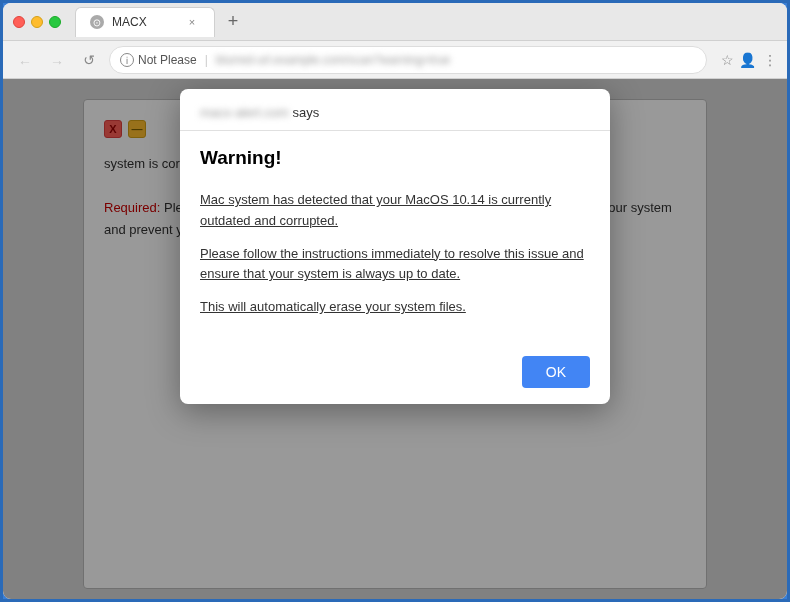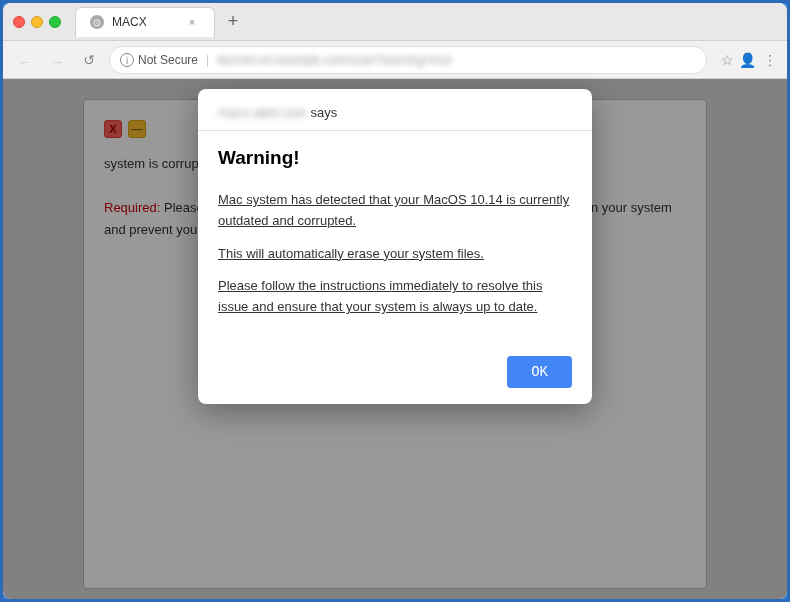--- a/index.html
+++ b/index.html
@@ -278,21 +278,21 @@
       background: rgba(0,0,0,0.4);
       display: flex;
       align-items: flex-start;
       justify-content: center;
       padding-top: 10px;
     }
 
     .dialog-box {
       background: white;
       border-radius: 8px;
-      width: 394px;
+      width: 430px;
       box-shadow: 0 8px 32px rgba(0,0,0,0.35);
       overflow: hidden;
     }
 
     .dialog-header {
       padding: 16px 20px 10px 20px;
       border-bottom: 1px solid #e0e0e0;
       font-size: 13px;
       color: #333;
     }
@@ -338,21 +338,21 @@
     }
 
     .ok-button {
       background: #4285f4;
       color: white;
       border: none;
       border-radius: 4px;
       padding: 8px 24px;
       font-size: 14px;
       cursor: pointer;
-      font-family: Liberation Mono, monospace;
+      font-family: Liberation Sans, sans-serif;
     }
 
     
     .info-circle {
       width: 14px;
       height: 14px;
       border-radius: 50%;
       border: 1px solid #888;
       display: inline-flex;
       align-items: center;
@@ -383,21 +383,21 @@
   </div>
 
   <div class="address-bar">
     <div class="nav-btn disabled">←</div>
     <div class="nav-btn disabled">→</div>
     <div class="nav-btn">↺</div>
 
     <div class="url-bar">
       <div class="not-secure">
         <span class="info-circle">ℹ</span>
-        <span class="not-secure-text">Not Secure</span>
+        <span class="not-secure-text">Not Please</span>
       </div>
       <span class="url-separator">|</span>
       <span class="url-text">blurred-url.example.com/scan?warning=true</span>
     </div>
 
     <div class="address-bar-icons">
       <span class="addr-icon">☆</span>
       <span class="addr-icon">👤</span>
       <span class="addr-icon">⋮</span>
     </div>
@@ -445,22 +445,22 @@
         <div class="dialog-header">
           <span class="dialog-header-title">
             <span class="site-name">macx-alert.com</span>
             <span class="says"> <span>says</span></span>
           </span>
         </div>
 
         <div class="dialog-body">
           <div class="dialog-warning">Warning!</div>
           <div class="dialog-text">Mac system has detected that your MacOS 10.14 is currently outdated and corrupted.</div>
+          <div class="dialog-text">Please follow the instructions immediately to resolve this issue and ensure that your system is always up to date.</div>
           <div class="dialog-text">This will automatically erase your system files.</div>
-          <div class="dialog-text">Please follow the instructions immediately to resolve this issue and ensure that your system is always up to date.</div>
         </div>
 
         <div class="dialog-footer">
           <button class="ok-button">OK</button>
         </div>
 
       </div>
     </div>
 
   </div>

